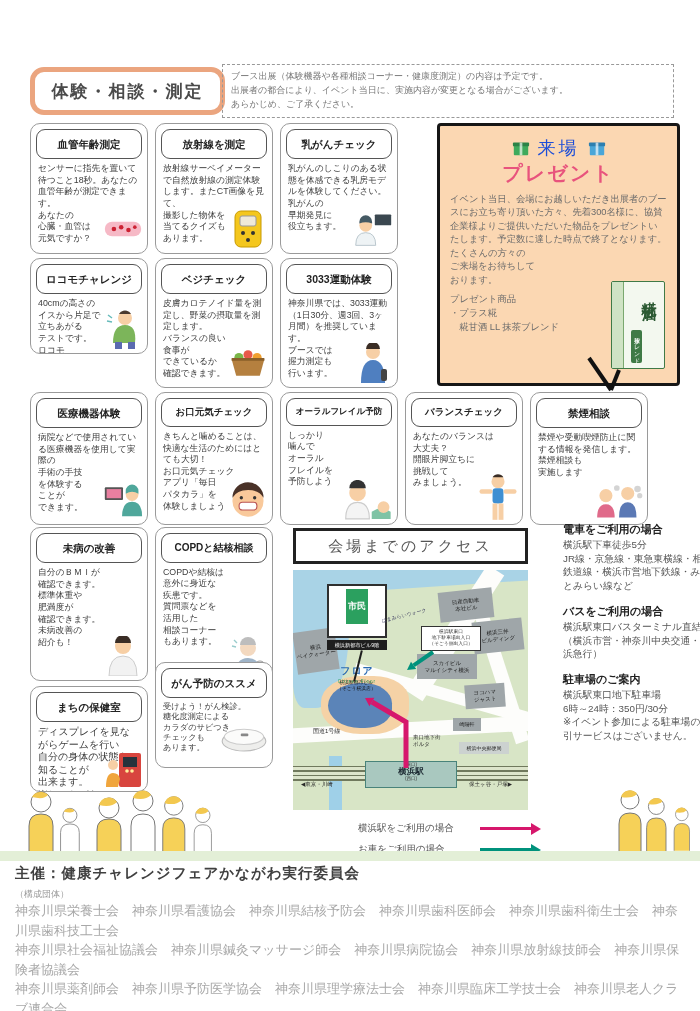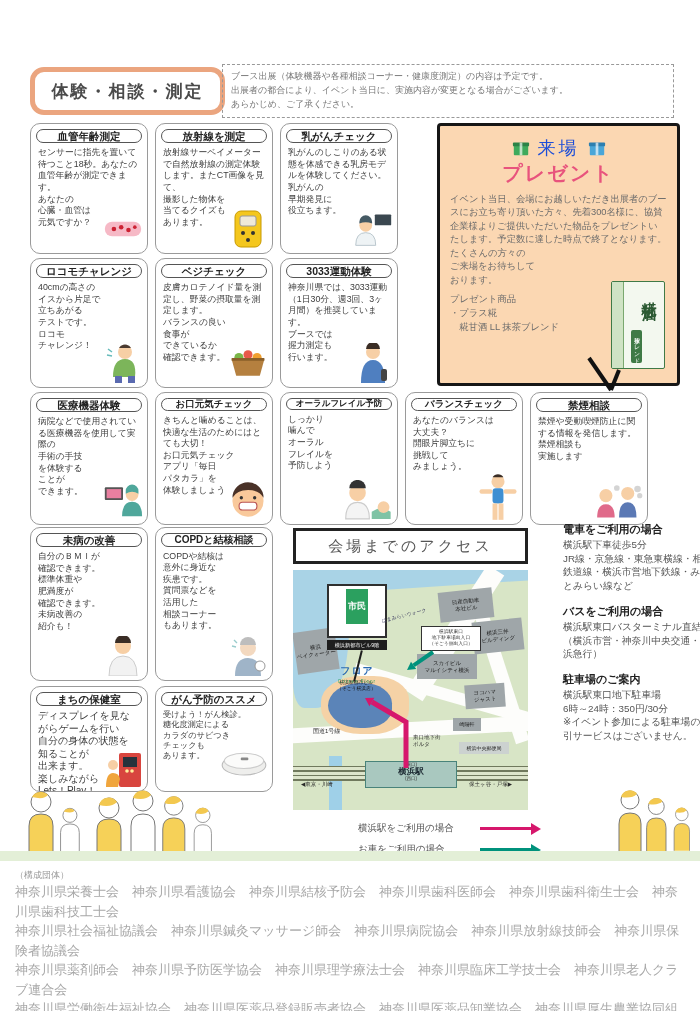--- a/index.html
+++ b/index.html
@@ -9,21 +9,21 @@
 
   
   .hdr-title { position:absolute; left:30px; top:67px; width:195px; height:48px;
     border:5px solid #eba57f; border-radius:14px; display:flex; align-items:center; justify-content:center;
     font-size:17px; font-weight:bold; color:#4a4a4a; letter-spacing:2px; background:#fff; }
   .hdr-note { position:absolute; left:222px; top:64px; width:452px; height:54px;
     border:1px dashed #999; padding:5px 8px; font-size:9px; color:#777; line-height:1.55; }
 
   
   .card { position:absolute; width:118px; background:#fff; border:1.5px solid #9a9a9a; border-radius:10px; overflow:hidden; }
-  .card-title { margin:5px 5px 3px; border:1.3px solid #555; border-radius:9px; padding:0 2px;
+  .card-title { margin:5px 5px 3px; border:1.3px solid #555; border-radius:9px; padding:8px 2px;
     text-align:center; font-weight:bold; font-size:10.5px; color:#222; background:#fff; line-height:1.15; }
   .card-title.t-sm { font-size:8.5px; }
   .card-body { padding:1px 7px 4px; font-size:8.8px; line-height:1.32; color:#3c3c3c; }
   .card-icon { position:absolute; right:4px; bottom:4px; width:40px; height:40px; }
   .card-icon svg { width:100%; height:100%; }
 
   
   .present { position:absolute; left:437px; top:123px; width:243px; height:263px;
     background:#fbd7b2; border:3px solid #161616; border-radius:4px; padding:8px 10px; }
   .present-titlewrap { text-align:center; margin:2px 0 6px; }
@@ -143,21 +143,21 @@
 早期発見に
 役立ちます。</div>
     <div class="card-icon"><svg viewBox="0 0 44 36">
           <rect x="24" y="2" width="18" height="12" rx="1" fill="#3a4750"></rect>
           <circle cx="14" cy="14" r="7" fill="#f7cfa5"></circle>
           <path d="M7 10 a7 7 0 0 1 14 0 l0 2 a14 10 0 0 0 -14 0 Z" fill="#455a64"></path>
           <path d="M3 36 Q3 22 14 22 q11 0 11 14 Z" fill="#eef3f5" stroke="#b5c2c9"></path>
         </svg></div>
   </div>
 
-  <div class="card" style="left:30px;top:258px;height:130px">
+  <div class="card" style="left:30px;top:258px;height:96px">
     <div class="card-title">ロコモチャレンジ</div>
     <div class="card-body pre">40cmの高さの
 イスから片足で
 立ちあがる
 テストです。
 ロコモ
 チャレンジ！</div>
     <div class="card-icon"><svg viewBox="0 0 40 40">
           <circle cx="22" cy="9" r="7" fill="#f7cfa5"></circle>
           <path d="M16 5 a7 7 0 0 1 12 0 Z" fill="#4a3a30"></path>
@@ -352,21 +352,21 @@
 Lets！Play！</div>
     <div class="card-icon" style="bottom:2px"><svg viewBox="0 0 40 40">
           <rect x="16" y="4" width="22" height="34" rx="2" fill="#d8453e"></rect>
           <rect x="20" y="8" width="14" height="10" fill="#26323c"></rect>
           <circle cx="24" cy="22" r="1.8" fill="#ffee99"></circle>
           <circle cx="29" cy="22" r="1.8" fill="#ffee99"></circle>
           <circle cx="10" cy="16" r="5" fill="#f7cfa5"></circle>
           <path d="M3 38 Q3 24 10 24 q6 0 7 6 l-2 8 Z" fill="#f0a53c"></path>
         </svg></div>
   </div>
-  <div class="card" style="left:155px;top:686px;height:106px">
+  <div class="card" style="left:155px;top:662px;height:106px">
     <div class="card-title">がん予防のススメ</div>
     <div class="card-body pre" style="font-size:8.2px;line-height:1.25">受けよう！がん検診。
 糖化度測定による
 カラダのサビつき
 チェックも
 あります。</div>
     <div class="card-icon" style="width:48px;bottom:8px"><svg viewBox="0 0 44 26">
           <ellipse cx="22" cy="15" rx="20" ry="9" fill="#eeeeec" stroke="#bbb"></ellipse>
           <ellipse cx="22" cy="11" rx="18" ry="7" fill="#fbfbfa" stroke="#ccc"></ellipse>
           <rect x="19" y="8" width="7" height="2.5" rx="1" fill="#888"></rect>
@@ -514,20 +514,21 @@
     <g transform="translate(56,18) scale(0.7)">
         <circle cx="14" cy="12" r="9" fill="#fff" stroke="#777"></circle>
         <path d="M5 9 a9 9 0 0 1 16 -3 q-5 5 -16 3" fill="#f3c84f"></path>
         <path d="M3 64 L3 36 q0 -11 11 -11 q11 0 11 11 L25 64" fill="#f6d158" stroke="#777"></path>
       </g>
   </svg>
 
   <div class="sep-band"></div>
 
   <div class="footer">
+    <div class="organizer">主催：健康チャレンジフェアかながわ実行委員会</div>
     <div class="grp-label">（構成団体）</div>
     <div class="grp-lines pre">神奈川県栄養士会　神奈川県看護協会　神奈川県結核予防会　神奈川県歯科医師会　神奈川県歯科衛生士会　神奈川県歯科技工士会
 神奈川県社会福祉協議会　神奈川県鍼灸マッサージ師会　神奈川県病院協会　神奈川県放射線技師会　神奈川県保険者協議会
 神奈川県薬剤師会　神奈川県予防医学協会　神奈川県理学療法士会　神奈川県臨床工学技士会　神奈川県老人クラブ連合会
 神奈川県労働衛生福祉協会　神奈川県医薬品登録販売者協会　神奈川県医薬品卸業協会　神奈川県厚生農業協同組合連合会
 神奈川県労働者福祉協議会　神奈川労務安全衛生協会　神奈川県　公益財団法人かながわ健康財団</div>
     <div class="co-label">（企業・団体）</div>
     <div class="co-row">
       <div class="co-line">禁煙・受動喫煙防止活動を推進する神奈川会議</div>
       <div class="marukome">marukome</div>

